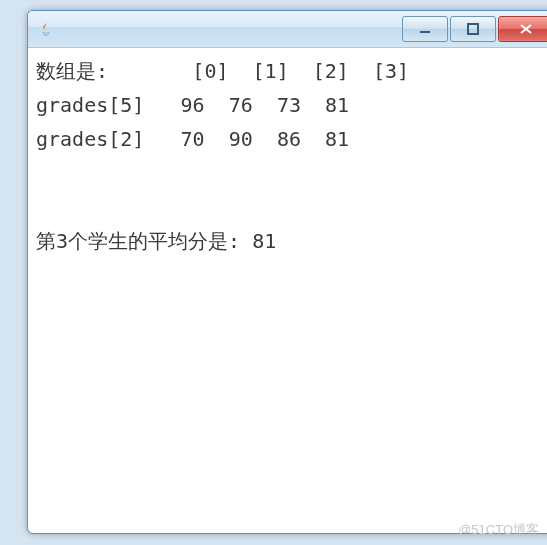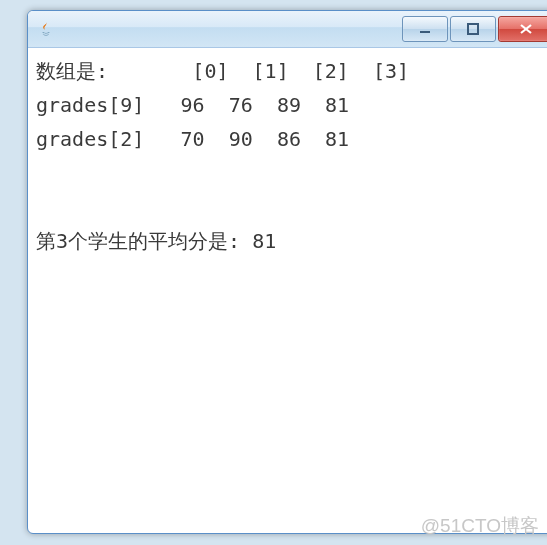--- a/index.html
+++ b/index.html
@@ -66,21 +66,21 @@
     line-height: 1.7;
     font-family: SimSun, "Microsoft YaHei", monospace;
   }
   .row { white-space: pre; }
   .blank { height: 34px; }
   .watermark {
     position: absolute;
     right: 8px;
     bottom: 6px;
     color: #c7c7c7;
-    font-size: 19px;
+    font-size: 13px;
     font-family: Arial, sans-serif;
   }
 </style>
 </head>
 <body>
 
 <div class="window">
   <div class="titlebar">
     <span class="app-icon">
       <svg width="18" height="18" viewBox="0 0 32 32">
@@ -105,21 +105,21 @@
         <svg width="16" height="14">
           <line x1="3" y1="3" x2="13" y2="11" stroke="#fff" stroke-width="2.2"></line>
           <line x1="13" y1="3" x2="3" y2="11" stroke="#fff" stroke-width="2.2"></line>
         </svg>
       </div>
     </div>
   </div>
 
   <div class="content">
     <div class="row"><span>数组是:</span>       <span>[0]</span>  <span>[1]</span>  <span>[2]</span>  <span>[3]</span></div>
-    <div class="row"><span>grades[9]</span>   <span>96</span>  <span>76</span>  <span>89</span>  <span>81</span></div>
+    <div class="row"><span>grades[5]</span>   <span>96</span>  <span>76</span>  <span>73</span>  <span>81</span></div>
     <div class="row"><span>grades[2]</span>   <span>70</span>  <span>90</span>  <span>86</span>  <span>81</span></div>
     <div class="blank"></div>
     <div class="blank"></div>
     <div class="row"><span>第3个学生的平均分是:</span> <span>81</span></div>
   </div>
 </div>
 
 <div class="watermark">@51CTO博客</div>
 
 </body></html>

